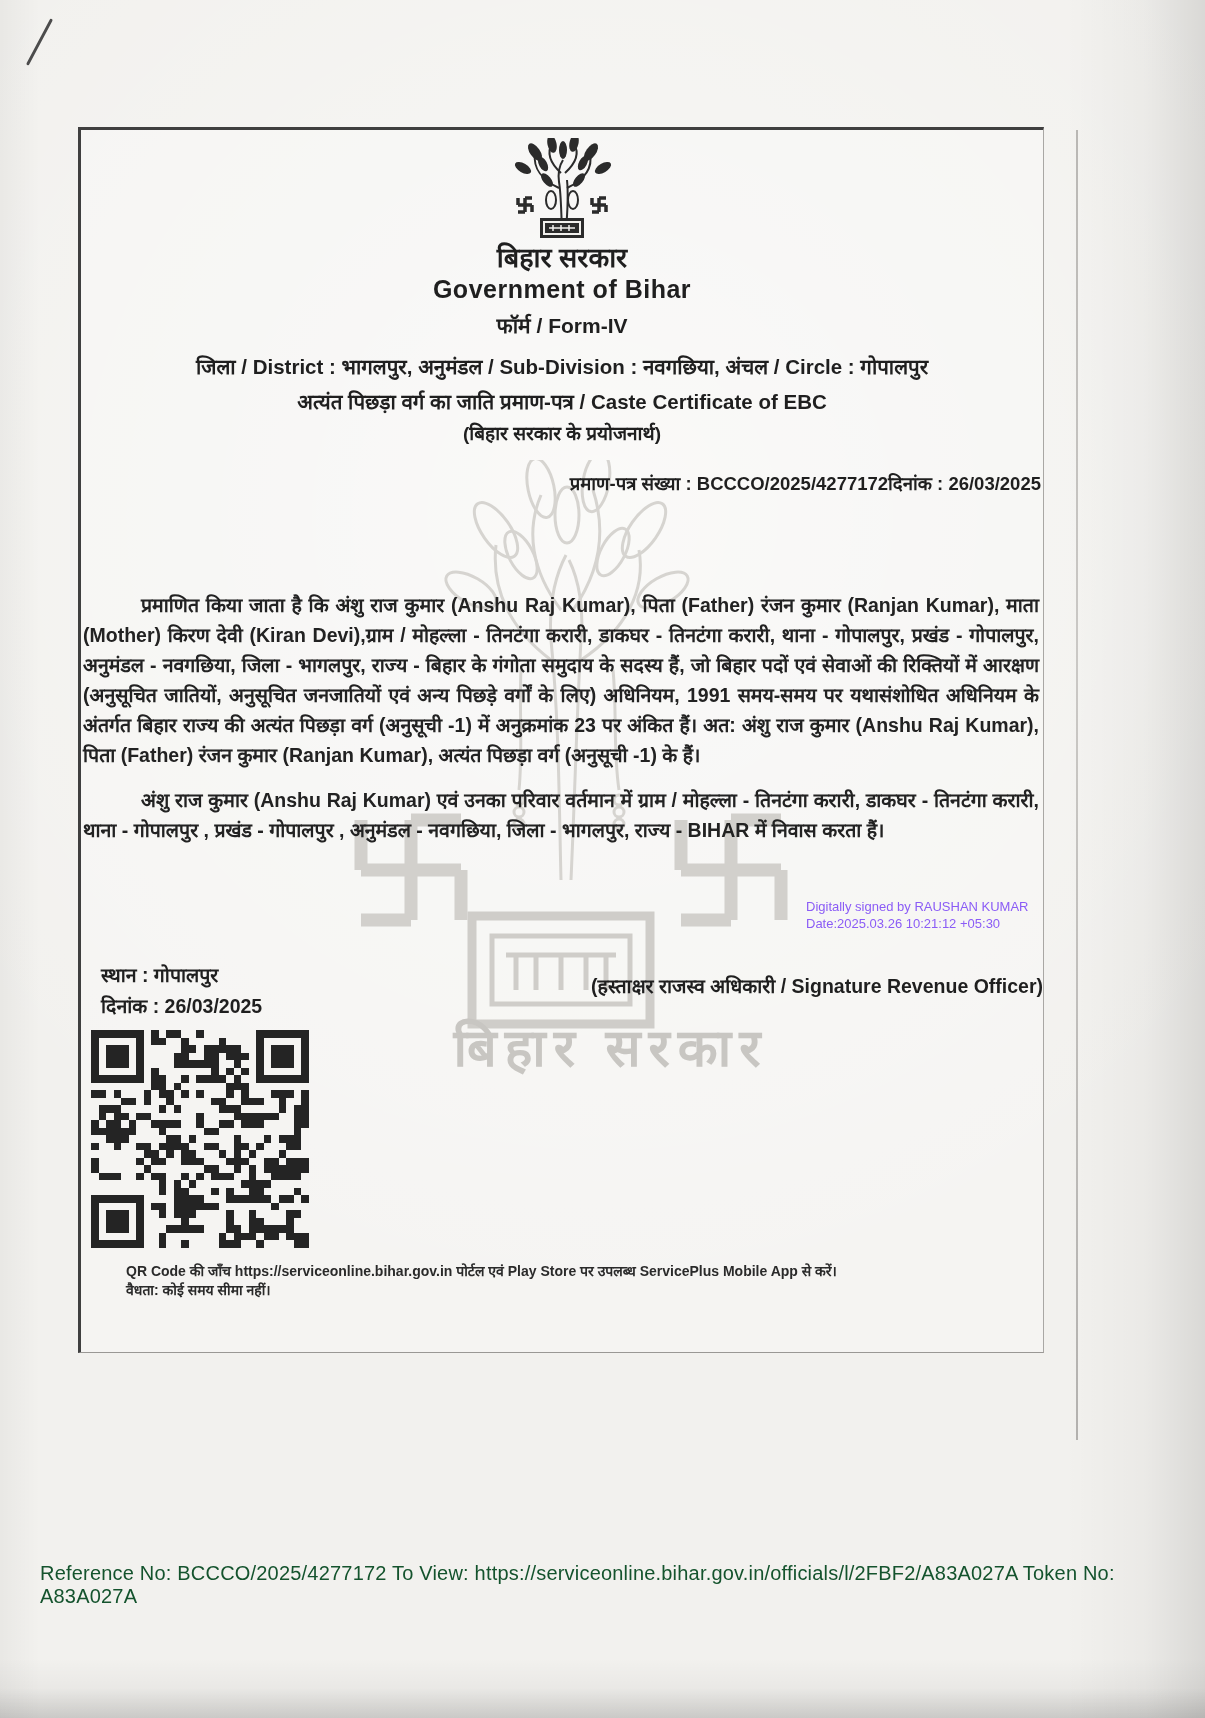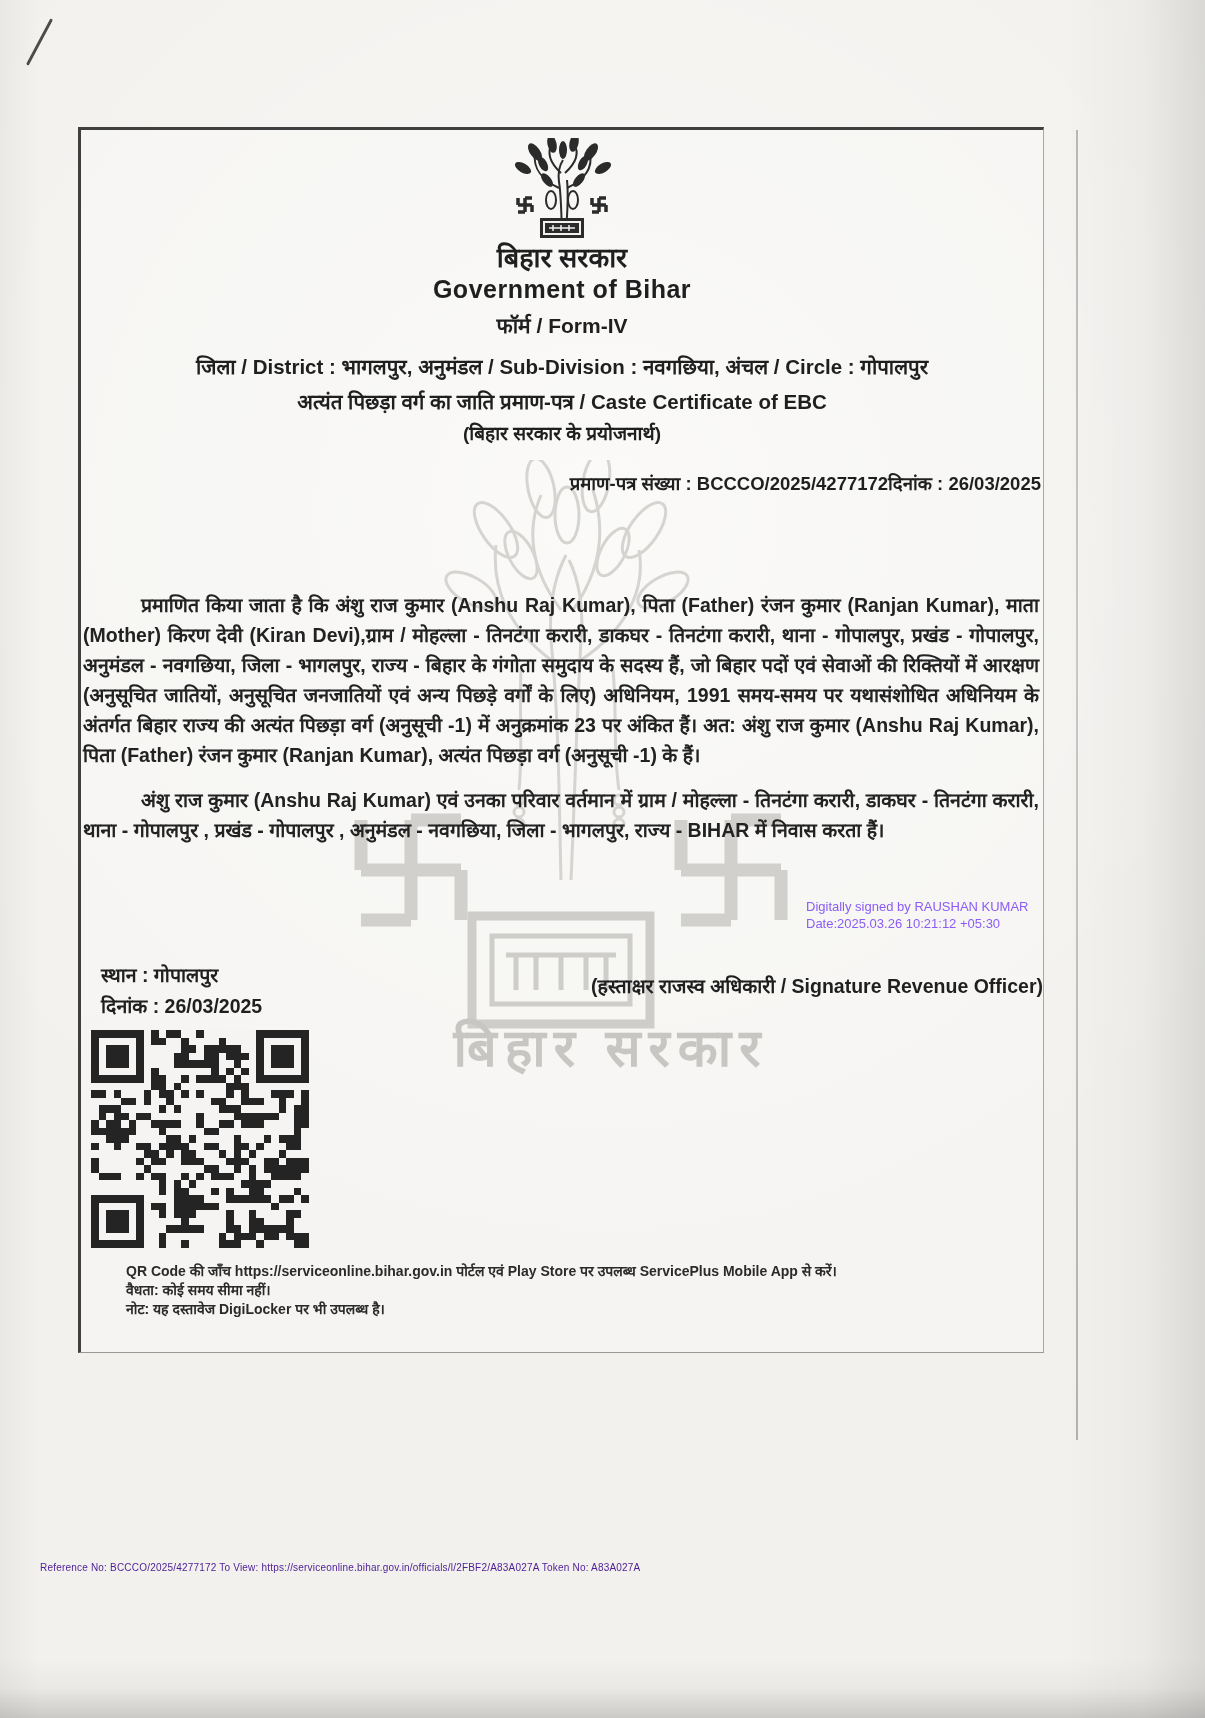--- a/index.html
+++ b/index.html
@@ -78,21 +78,21 @@
     font-size:19.5px;font-weight:bold;text-align:right;
   }
   .qr-wrap{position:absolute;left:10px;top:900px;width:218px;height:218px;}
   .qr-wrap svg{width:100%;height:100%;}
   .notes{
     position:absolute;left:5px;top:1132px;
     font-size:14px;font-weight:bold;line-height:19px;color:#2a2a2a;margin-left:40px;
   }
   .footer-line{
     position:absolute;left:40px;top:1562px;
-    font-size:10px;color:#4c1d95;letter-spacing:0.2px;
+    font-size:20px;color:#14532d;letter-spacing:0.2px;
   }
   .bottom-shade{
     position:absolute;left:0;right:0;bottom:0;height:30px;
     background:linear-gradient(0deg,rgba(0,0,0,0.10),rgba(0,0,0,0));
   }
 </style>
 </head>
 <body>
 
 <div class="page-shading"></div>
@@ -517,20 +517,19 @@
             <rect x="22" y="28" width="1" height="1"></rect>
             <rect x="27" y="28" width="1" height="1"></rect>
             <rect x="28" y="28" width="1" height="1"></rect>
           </g>
         </svg>
     </div>
 
     <div class="notes">
       <div>QR Code की जाँच https://serviceonline.bihar.gov.in पोर्टल एवं Play Store पर उपलब्ध ServicePlus Mobile App से करें।</div>
       <div>वैधता: कोई समय सीमा नहीं।</div>
-      <div>नोट: यह दस्तावेज DigiLocker पर भी उपलब्ध है।</div>
     </div>
 
   </div>
 </div>
 
 <div class="footer-line">Reference No: BCCCO/2025/4277172 To View: https://serviceonline.bihar.gov.in/officials/l/2FBF2/A83A027A Token No: A83A027A</div>
 <div class="bottom-shade"></div>
 
 </body></html>

